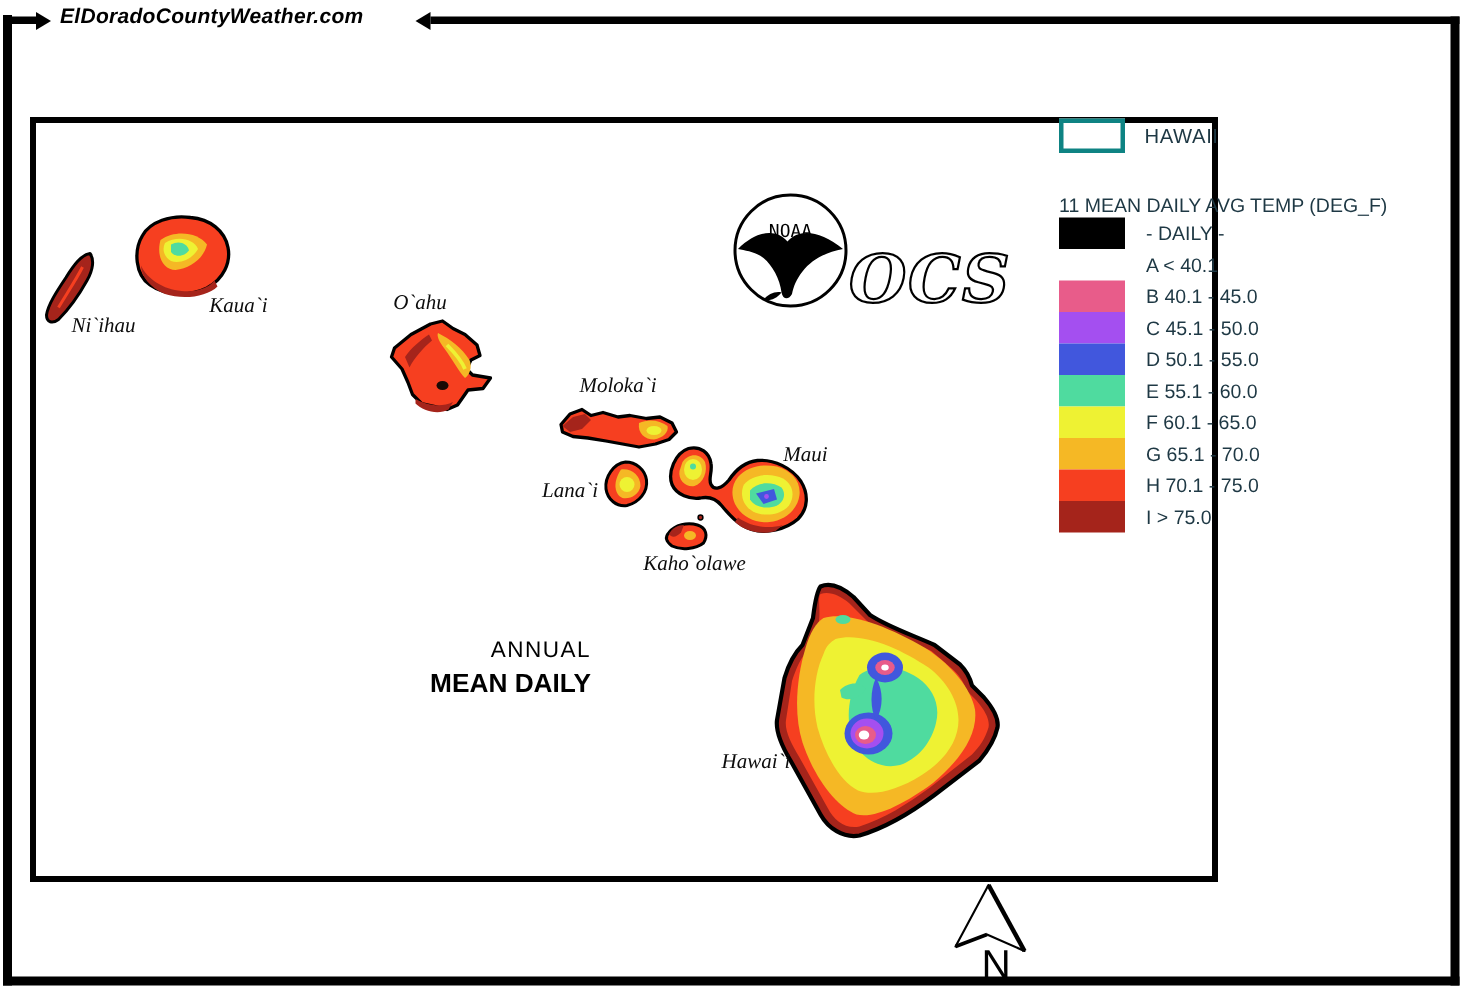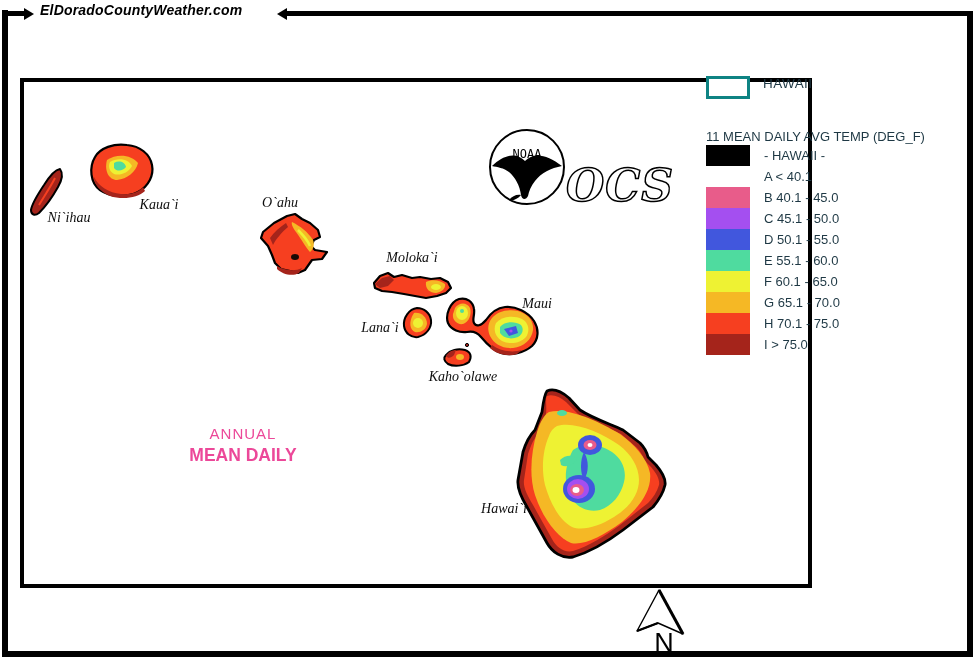--- a/index.html
+++ b/index.html
@@ -25,26 +25,26 @@
   .map-frame svg{position:absolute;left:0;top:0;}
   
   .cI{fill:#a5241b}.cH{fill:#f63f20}.cG{fill:#f5b825}.cF{fill:#eef233}
   .cE{fill:#4fdb9f}.cD{fill:#4157dd}.cC{fill:#a44ff0}.cB{fill:#e85c8a}.cA{fill:#ffffff}
   .coast{stroke:#000;stroke-linejoin:round;}
   .island-label{
     position:absolute;transform:translateX(-50%);
     font-family:"Liberation Serif", serif;font-style:italic;
     font-size:14px;color:#0d0d0d;white-space:nowrap;
   }
-  .map-title{position:absolute;left:112px;top:424px;width:262px;text-align:center;color:#ec4899;}
+  .map-title{position:absolute;left:132px;top:424px;width:262px;text-align:right;color:#000000;}
   .map-title .t1{font-size:15px;letter-spacing:1px;line-height:20px;}
   .map-title .t2,.map-title .t3{font-size:17.5px;font-weight:bold;line-height:23px;}
   
   .legend{position:absolute;left:706px;top:76px;width:262px;color:#1e3844;}
-  .hawaii-row{position:absolute;left:0;top:0;height:28px;display:flex;}
+  .hawaii-row{position:absolute;left:0;top:0;height:28px;display:flex;align-items:center;}
   .hawaii-box{width:38px;height:17px;border:3px solid #0e8383;background:#fff;}
   .hawaii-label{margin-left:13px;font-size:13.5px;letter-spacing:0.4px;}
   .legend-title{position:absolute;left:0;top:53px;font-size:13px;white-space:nowrap;}
   .legend-rows{position:absolute;left:0;top:69px;}
   .legend-row{height:21px;display:flex;align-items:center;}
   .swatch{width:44px;height:21px;flex:none;}
   .legend-label{margin-left:14px;font-size:13px;white-space:nowrap;}
   
   .north{position:absolute;left:630px;top:586px;}
 </style>
@@ -165,21 +165,21 @@
 
 <div class="legend">
   <div class="hawaii-row">
     <div class="hawaii-box"></div>
     <div class="hawaii-label">HAWAII</div>
   </div>
   <div class="legend-title">11 MEAN DAILY AVG TEMP (DEG_F)</div>
   <div class="legend-rows">
     <div class="legend-row">
       <div class="swatch" style="background-color: rgb(0, 0, 0);"></div>
-      <div class="legend-label">- HAWAII -</div>
+      <div class="legend-label">- DAILY -</div>
     </div>
     <div class="legend-row">
       <div class="swatch" style="visibility: hidden;"></div>
       <div class="legend-label">A &lt; 40.1</div>
     </div>
     <div class="legend-row">
       <div class="swatch" style="background-color: rgb(232, 92, 138);"></div>
       <div class="legend-label">B 40.1 - 45.0</div>
     </div>
     <div class="legend-row">

